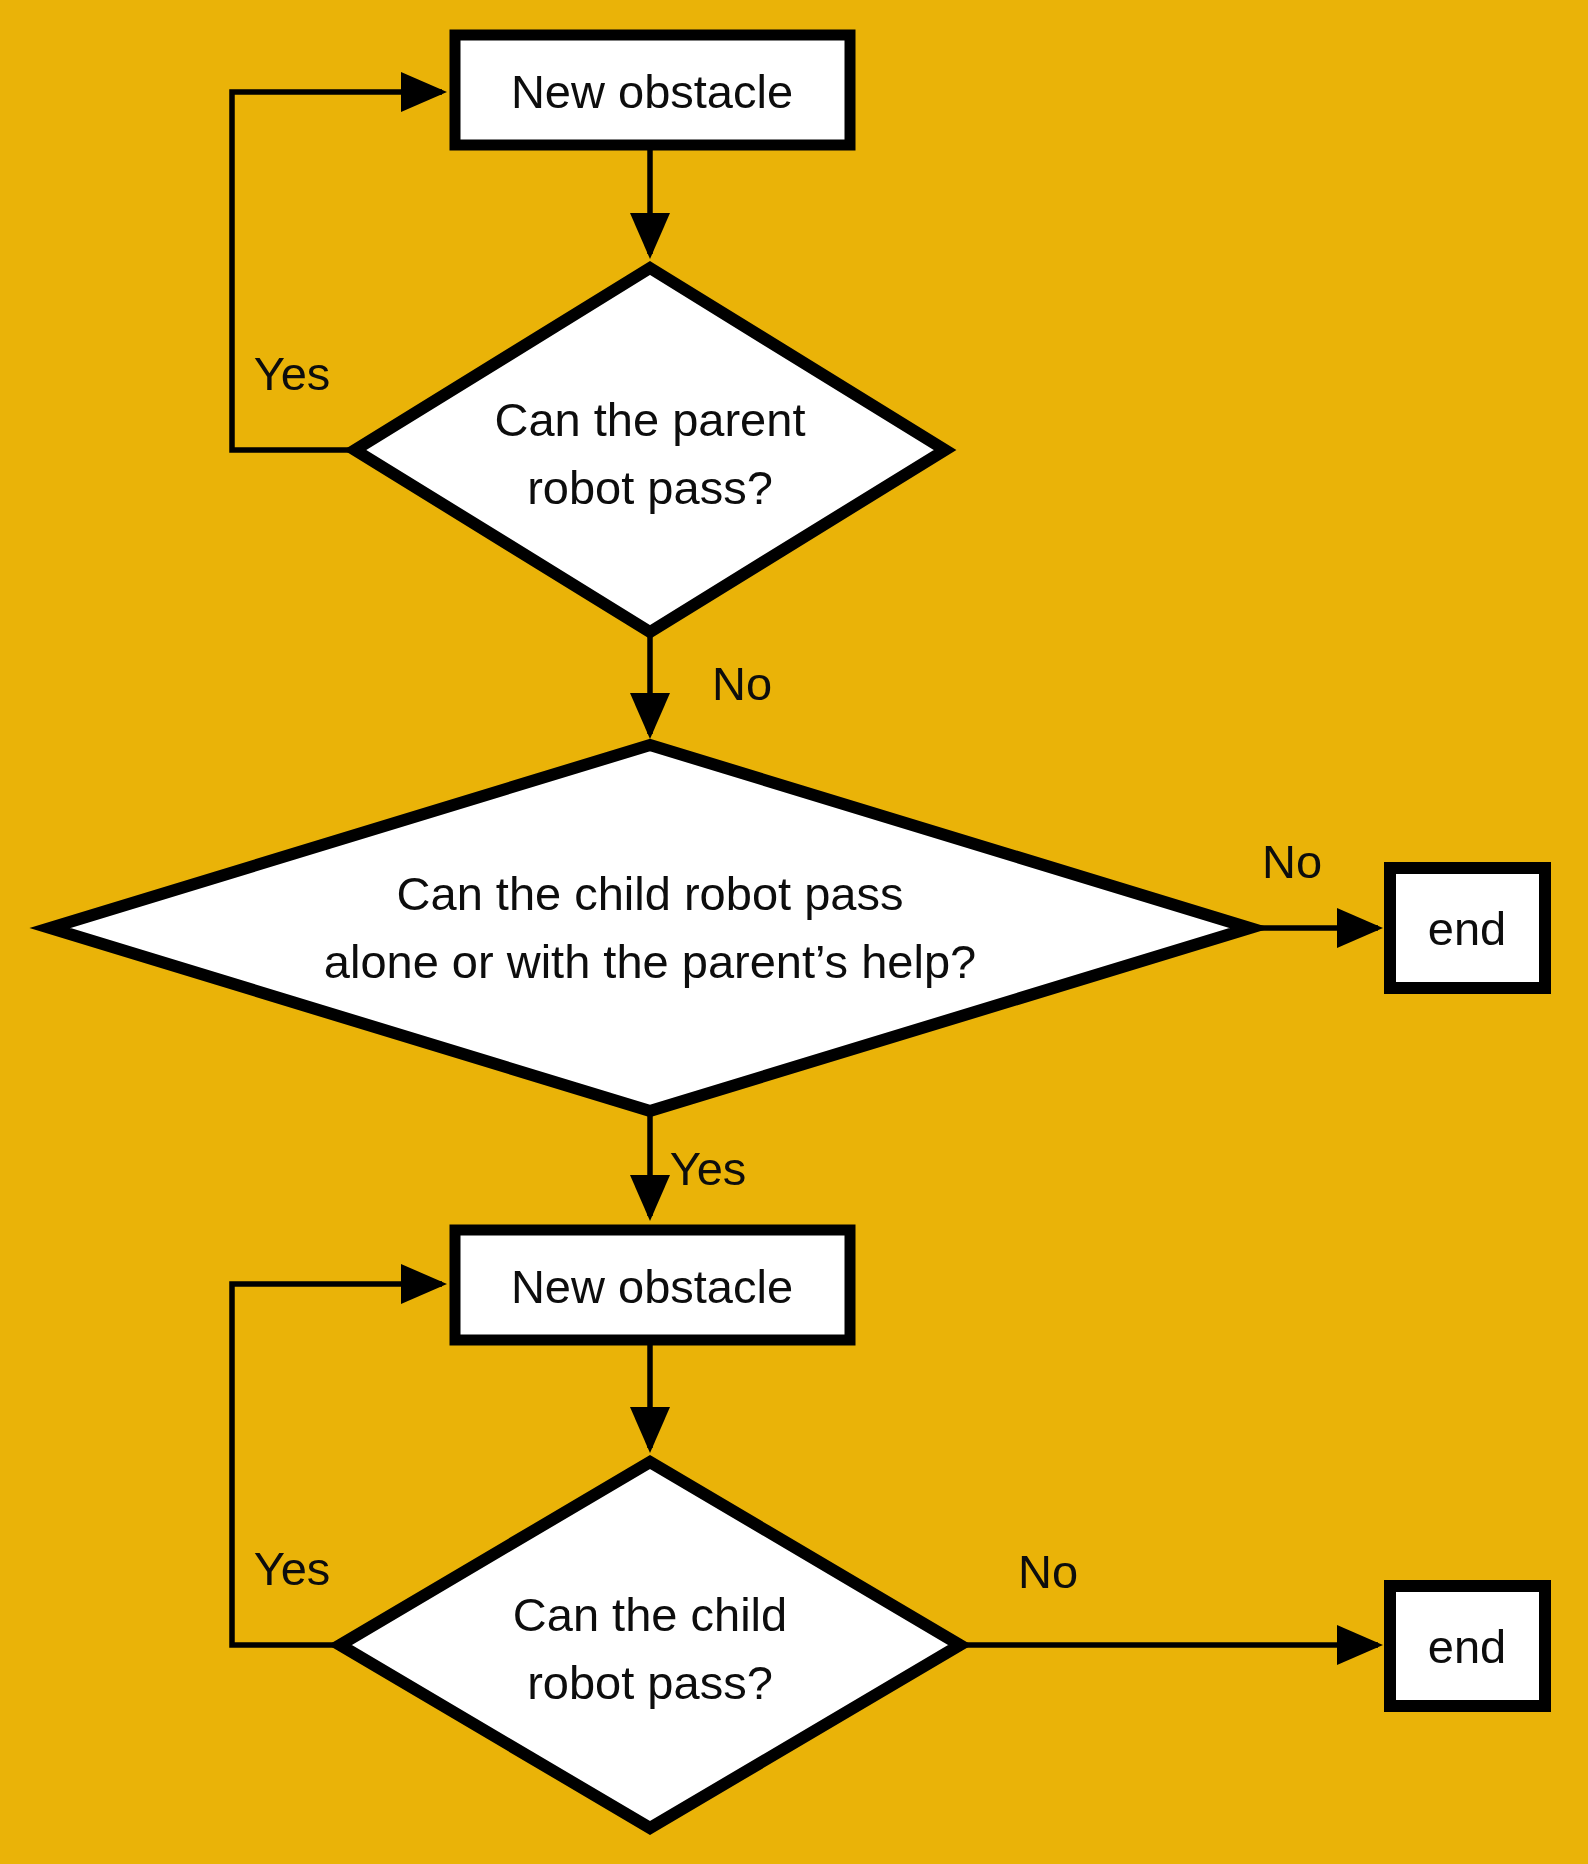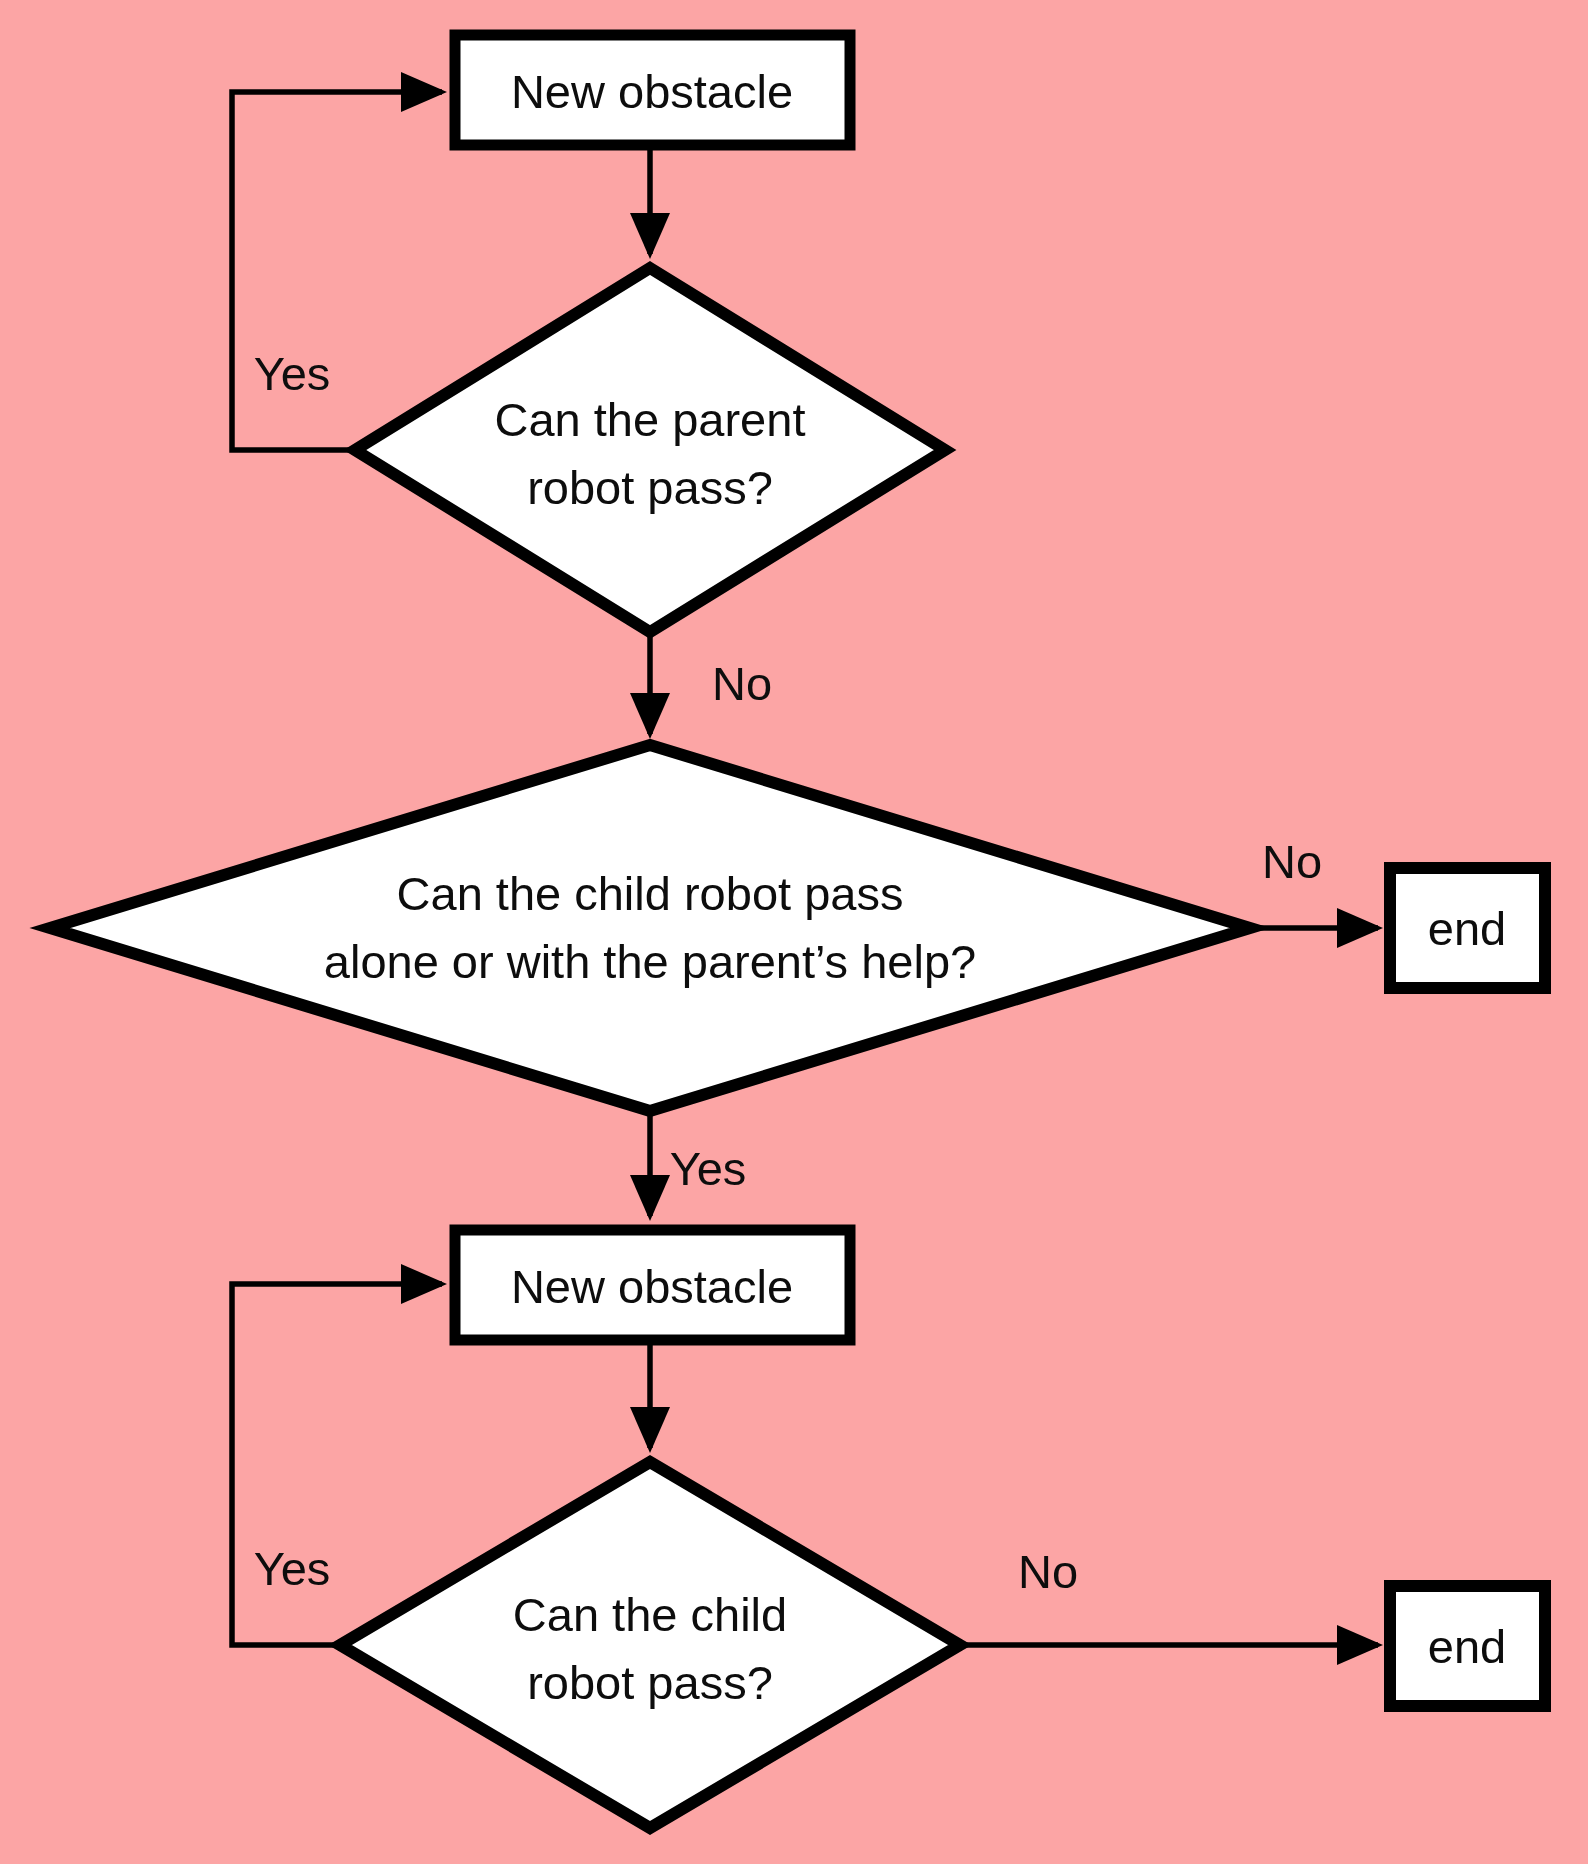--- a/index.html
+++ b/index.html
@@ -4,21 +4,21 @@
 <style>
   html, body {
     margin: 0;
     padding: 0;
     background: #ffffff;
   }
   .canvas {
     position: relative;
     width: 1588px;
     height: 1864px;
-    background: #fca5a5;
+    background: #eab308;
     font-family: "Liberation Sans", sans-serif;
     text-decoration: underline;
   }
   svg { display: block; }
   .node-shape {
     fill: #ffffff;
     stroke: #000000;
   }
   .box-shape   { stroke-width: 11px; }
   .diamond-shape { stroke-width: 12px; stroke-linejoin: miter; }

